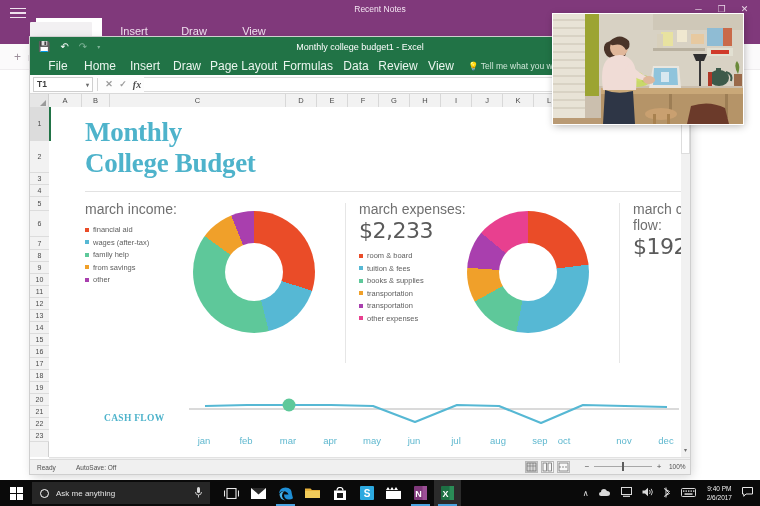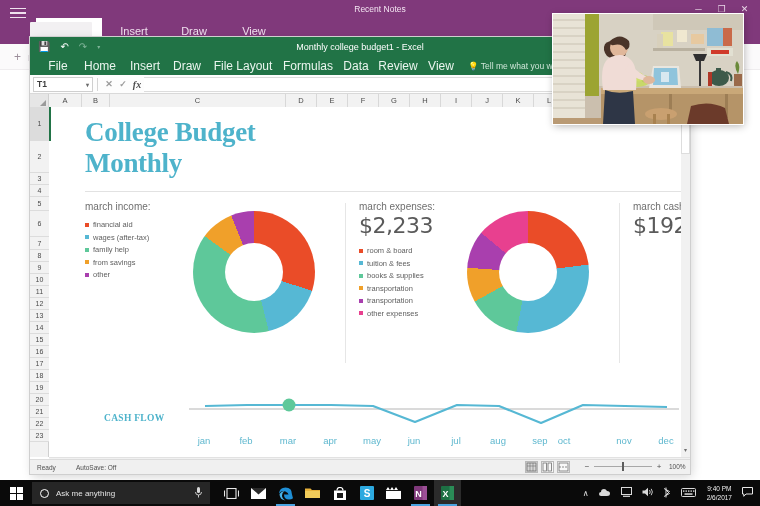--- a/index.html
+++ b/index.html
@@ -165,21 +165,21 @@
   #wb-title {
     position:absolute; left:36px; top:10px;
     font-family:"Liberation Serif", serif; font-weight:bold;
     font-size:27px; line-height:31px; color:#4eb3cb; letter-spacing:-0.3px;
   }
   #wb-titlerule {
     position:absolute; left:36px; top:84px; width:600px; height:1px; background:#e2e2e2;
   }
   .panel { position:absolute; top:94px; height:170px; }
   .panel-div { position:absolute; top:96px; width:1px; height:160px; background:#e6e6e6; }
-  .panel-label { font-size:10px; color:#6f6f6f; }
+  .panel-label { font-size:14px; color:#6f6f6f; }
   .panel-amount {
     font-size:22px; color:#5a5a5a; margin-top:1px; letter-spacing:-0.5px;
     font-family:"DejaVu Sans", sans-serif;
   }
   .legend { margin-top:8px; }
   .legend-row { display:flex; align-items:center; gap:4px; margin-bottom:3.5px; }
   .legend-sq { width:4px; height:4px; flex:none; }
   .legend-txt { font-size:7.5px; color:#5f5f5f; white-space:nowrap; }
   .donut { position:absolute; border-radius:50%; }
   .donut-hole {
@@ -336,21 +336,21 @@
       <span class="xl-qat-icon dim">↷</span>
       <span class="xl-qat-icon dim" style="font-size:6px;">▾</span>
     </div>
     <div id="xl-title">Monthly college budget1  -  Excel</div>
 
     <div id="xl-ribbon"></div>
     <div class="xl-tab" style="left:12px;  width:32px;">File</div>
     <div class="xl-tab" style="left:50px;  width:40px;">Home</div>
     <div class="xl-tab" style="left:96px;  width:38px;">Insert</div>
     <div class="xl-tab" style="left:140px; width:34px;">Draw</div>
-    <div class="xl-tab" style="left:180px; width:66px;">File Layout</div>
+    <div class="xl-tab" style="left:180px; width:66px;">Page Layout</div>
     <div class="xl-tab" style="left:252px; width:52px;">Formulas</div>
     <div class="xl-tab" style="left:310px; width:32px;">Data</div>
     <div class="xl-tab" style="left:348px; width:40px;">Review</div>
     <div class="xl-tab" style="left:394px; width:34px;">View</div>
     <div id="xl-tellme" style="left:438px;">
       <span>💡</span>
       <span>Tell me what you want to do</span>
     </div>
 
     <div id="xl-formulabar">
@@ -404,22 +404,22 @@
       <div class="xl-row" style="top:287px; height:12px; line-height:12px;">20</div>
       <div class="xl-row" style="top:299px; height:12px; line-height:12px;">21</div>
       <div class="xl-row" style="top:311px; height:12px; line-height:12px;">22</div>
       <div class="xl-row" style="top:323px; height:12px; line-height:12px;">23</div>
     </div>
 
     <div id="xl-sheet">
       <div id="xl-selbar"></div>
 
       <div id="wb-title">
+        <div>Monthly</div>
         <div>College Budget</div>
-        <div>Monthly</div>
       </div>
       <div id="wb-titlerule"></div>
 
       <div class="panel" style="left:36px; width:250px;">
         <div class="panel-label">march income:</div>
         <div class="legend">
           <div class="legend-row">
             <span class="legend-sq" style="background:#ea4c28;"></span>
             <span class="legend-txt">financial aid</span>
           </div>

